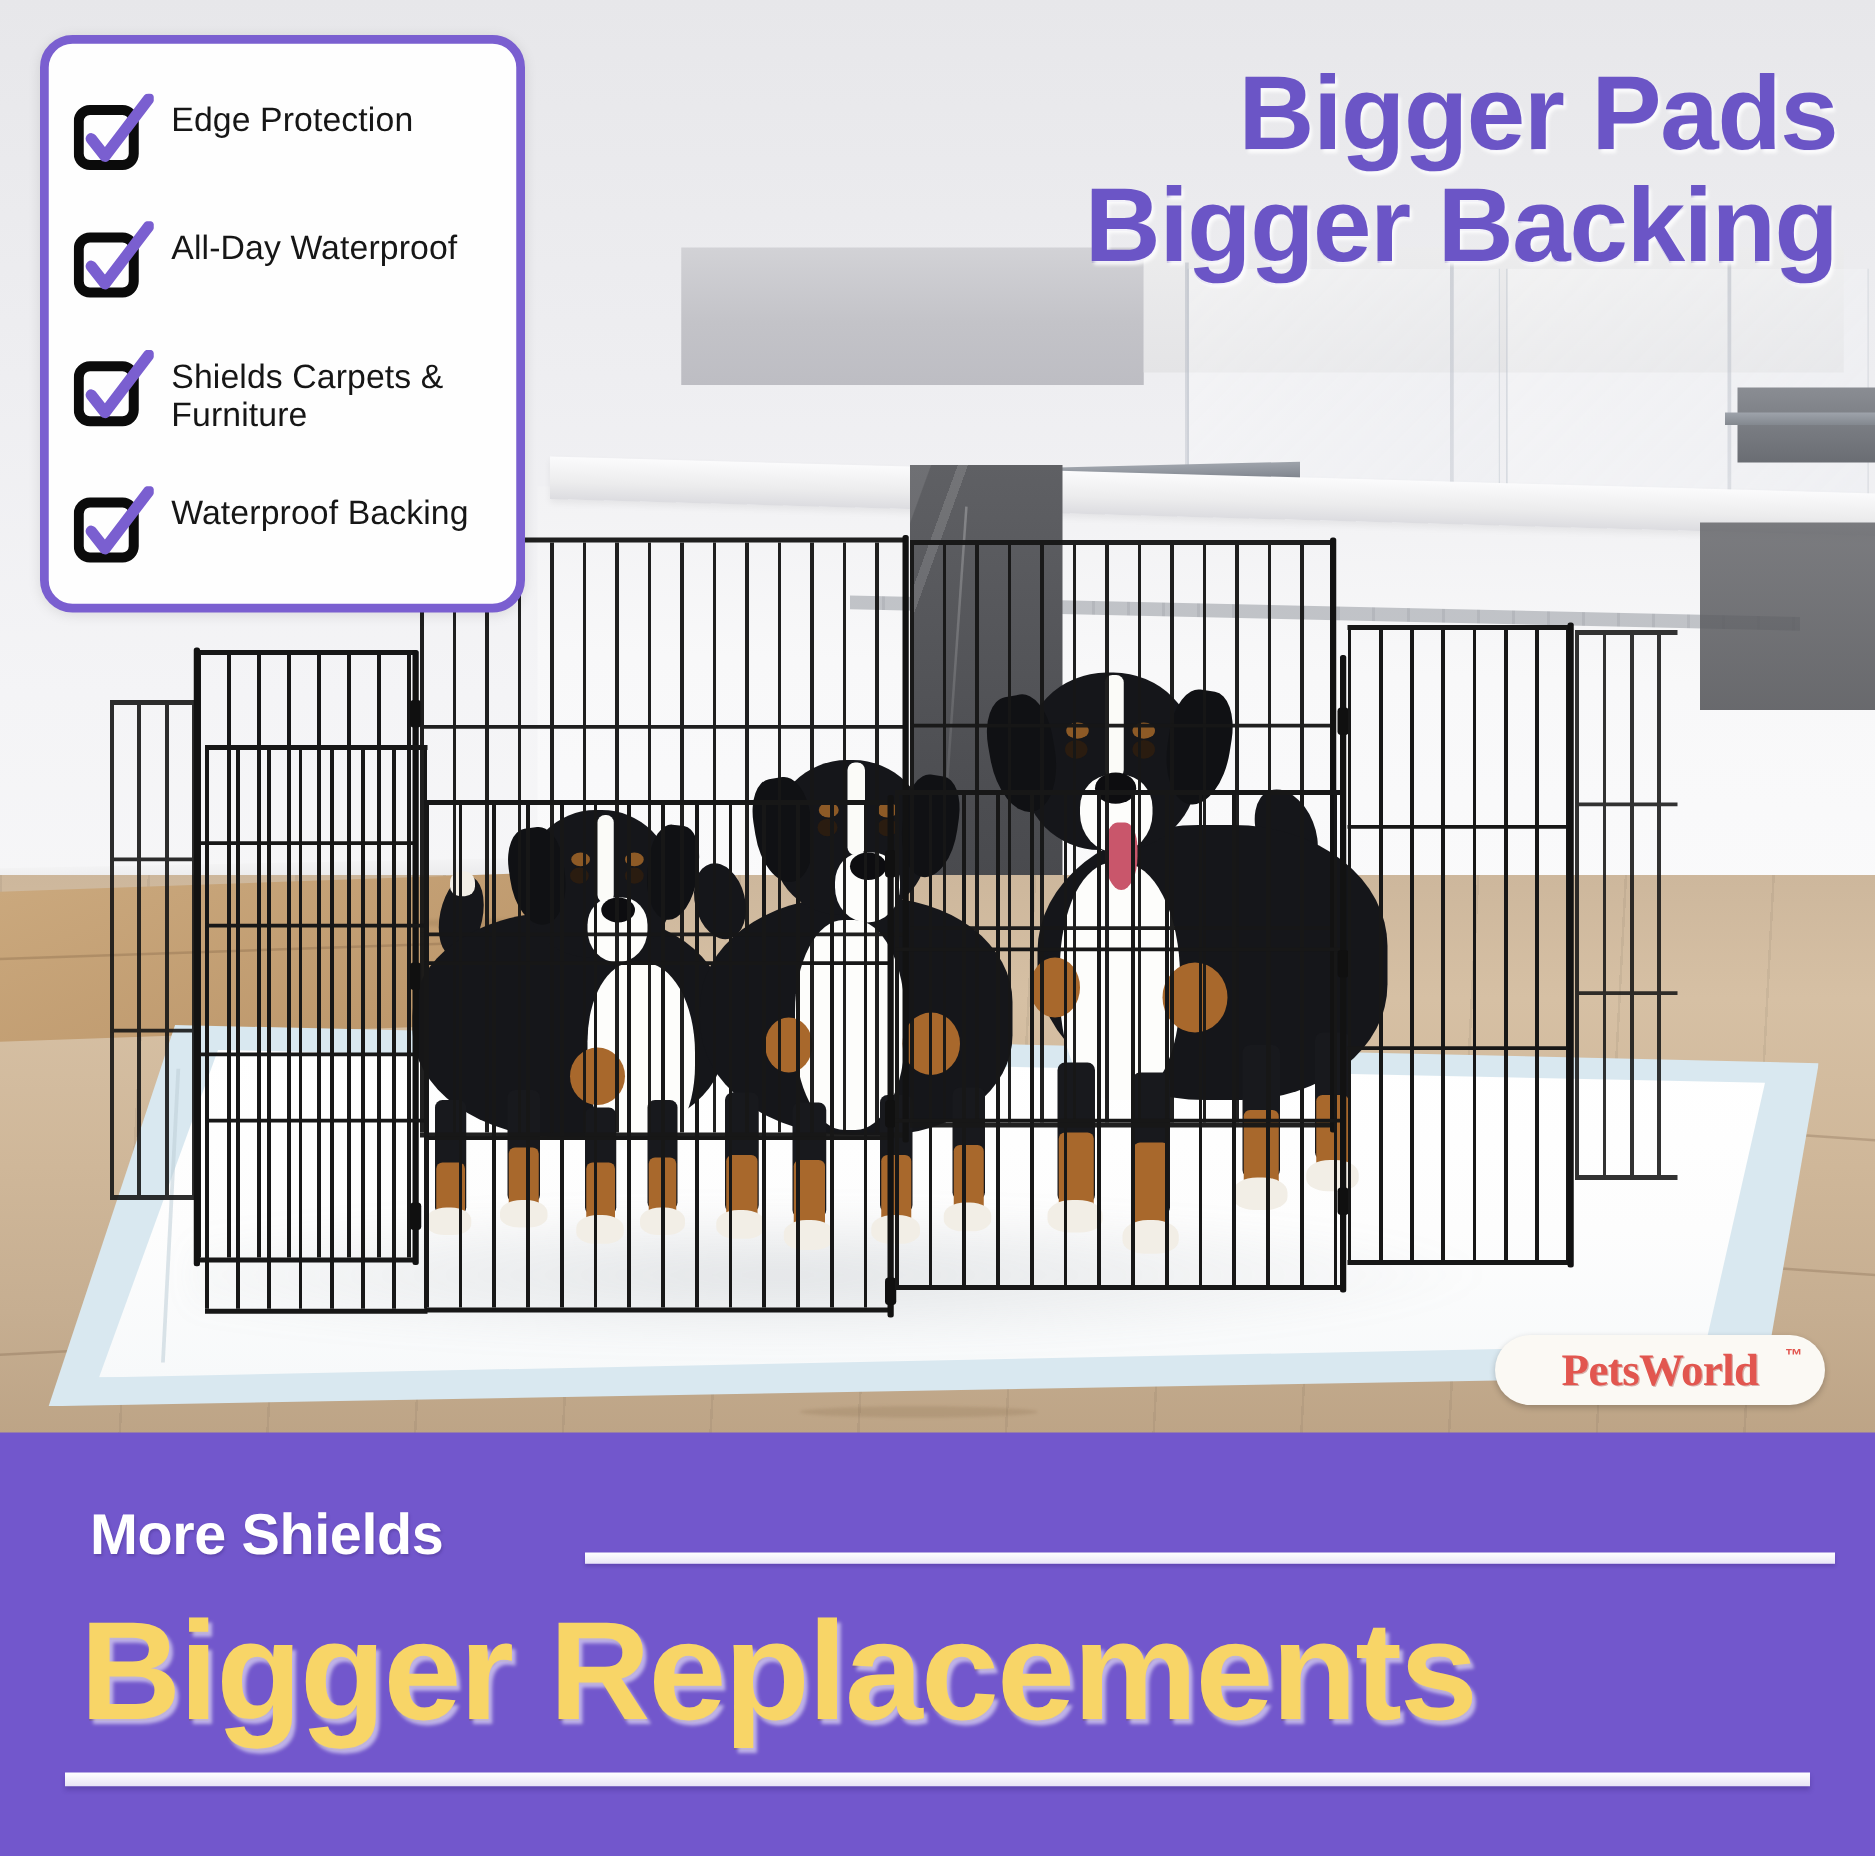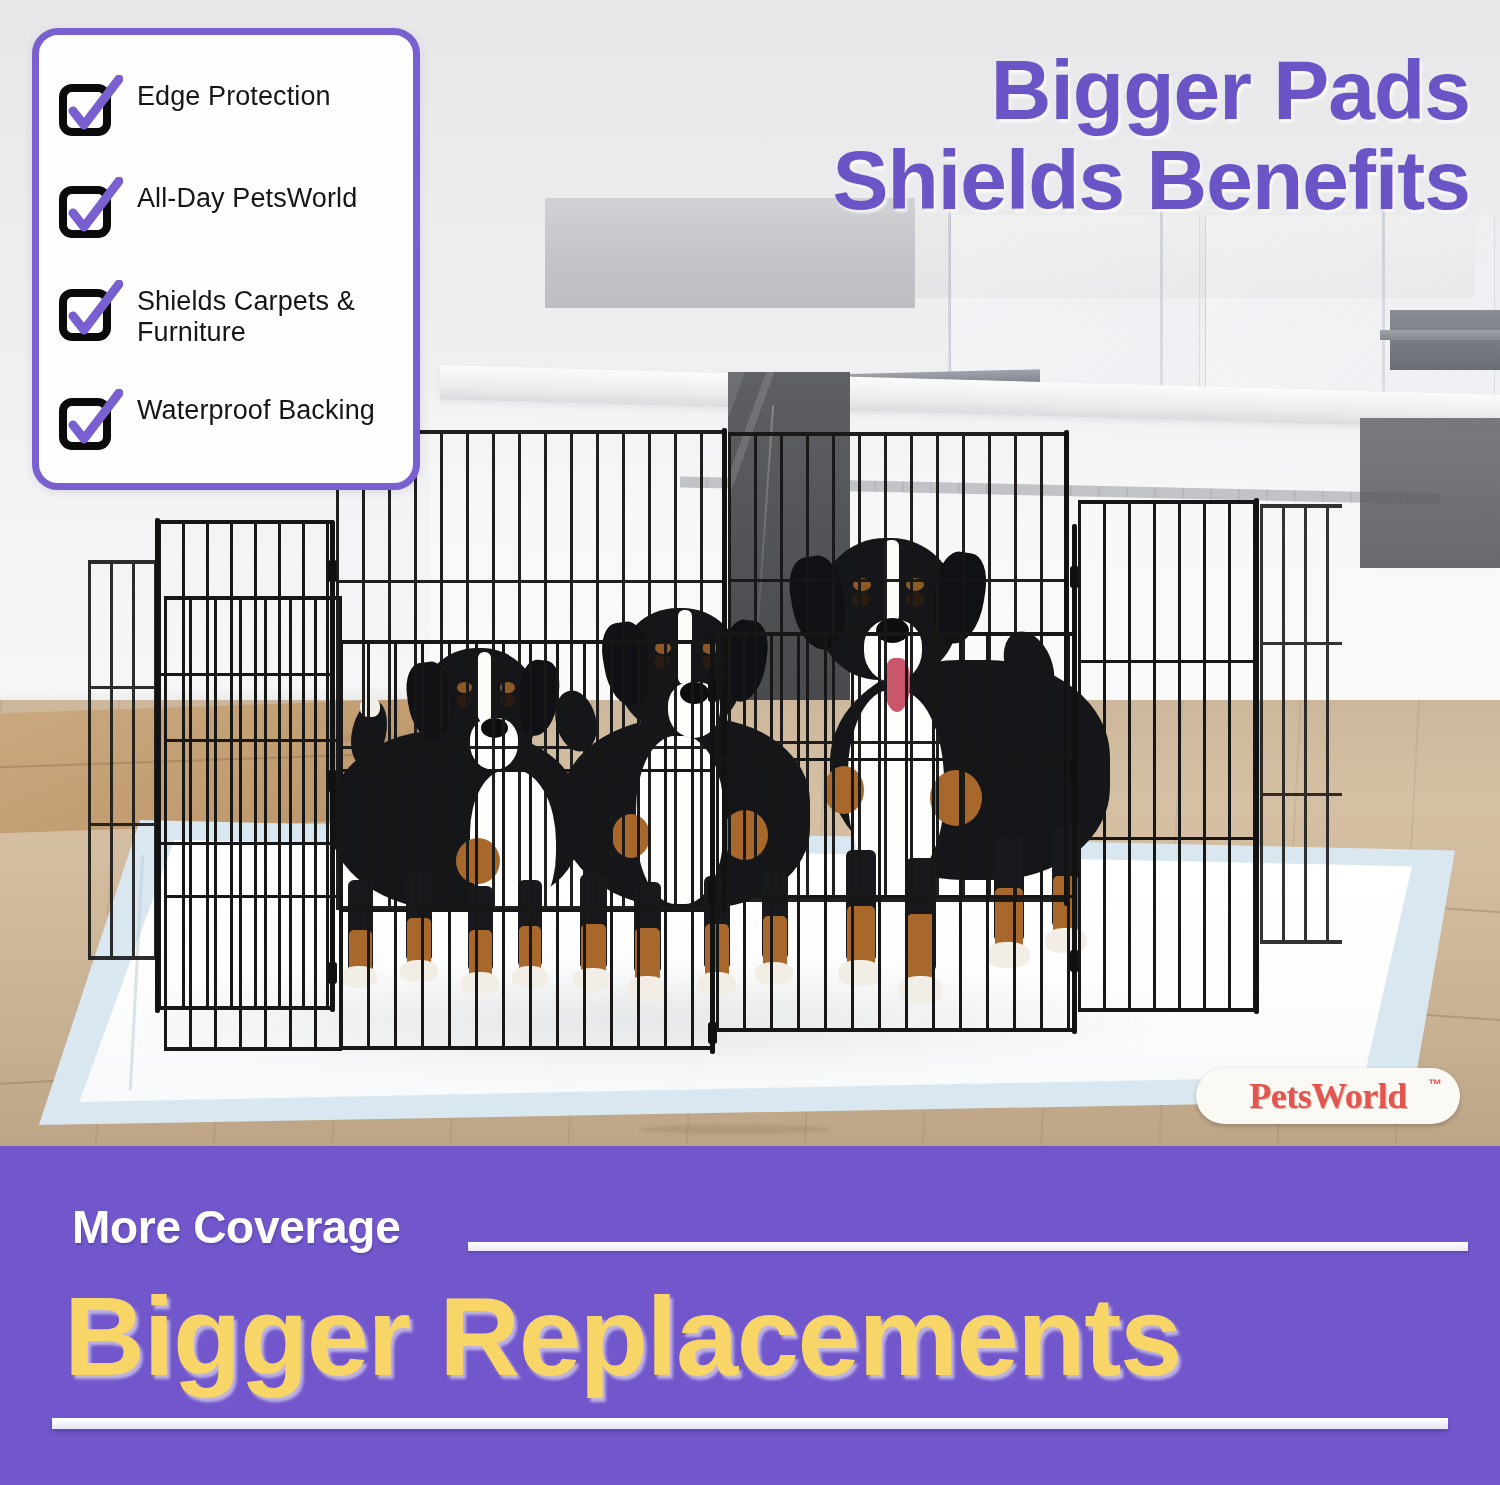--- a/index.html
+++ b/index.html
@@ -451,21 +451,21 @@
       <span class="feat-label">Edge Protection</span>
     </div>
 
     <div class="feat-row">
       <span class="chk">
         <svg viewBox="0 0 64 62">
           <rect x="4" y="13" width="44" height="44" rx="9" ry="9" fill="none" stroke="#0b0b0b" stroke-width="8"></rect>
           <path d="M14 36 L25 50 L60 4" fill="none" stroke="#7a5fd0" stroke-width="9" stroke-linecap="round" stroke-linejoin="round"></path>
         </svg>
       </span>
-      <span class="feat-label">All-Day PetsWorld</span>
+      <span class="feat-label">All-Day Waterproof</span>
     </div>
 
     <div class="feat-row">
       <span class="chk">
         <svg viewBox="0 0 64 62">
           <rect x="4" y="13" width="44" height="44" rx="9" ry="9" fill="none" stroke="#0b0b0b" stroke-width="8"></rect>
           <path d="M14 36 L25 50 L60 4" fill="none" stroke="#7a5fd0" stroke-width="9" stroke-linecap="round" stroke-linejoin="round"></path>
         </svg>
       </span>
       <span class="feat-label">Shields Carpets &amp; Furniture</span>
@@ -477,24 +477,24 @@
           <rect x="4" y="13" width="44" height="44" rx="9" ry="9" fill="none" stroke="#0b0b0b" stroke-width="8"></rect>
           <path d="M14 36 L25 50 L60 4" fill="none" stroke="#7a5fd0" stroke-width="9" stroke-linecap="round" stroke-linejoin="round"></path>
         </svg>
       </span>
       <span class="feat-label">Waterproof Backing</span>
     </div>
   </div>
 
   <div class="headline">
     <span class="hl">Bigger Pads</span>
-    <span class="hl hl2">Shields Benefits</span>
+    <span class="hl hl2">Bigger Backing</span>
   </div>
 
   <div class="banner"></div>
   <div class="band-row">
-    <span class="more-cov">More Coverage</span>
+    <span class="more-cov">More Shields</span>
     <span class="rule-top"></span>
   </div>
   <div class="fewer">Bigger Replacements</div>
   <div class="rule-bottom"></div>
 
 </div>
 
 </body></html>

